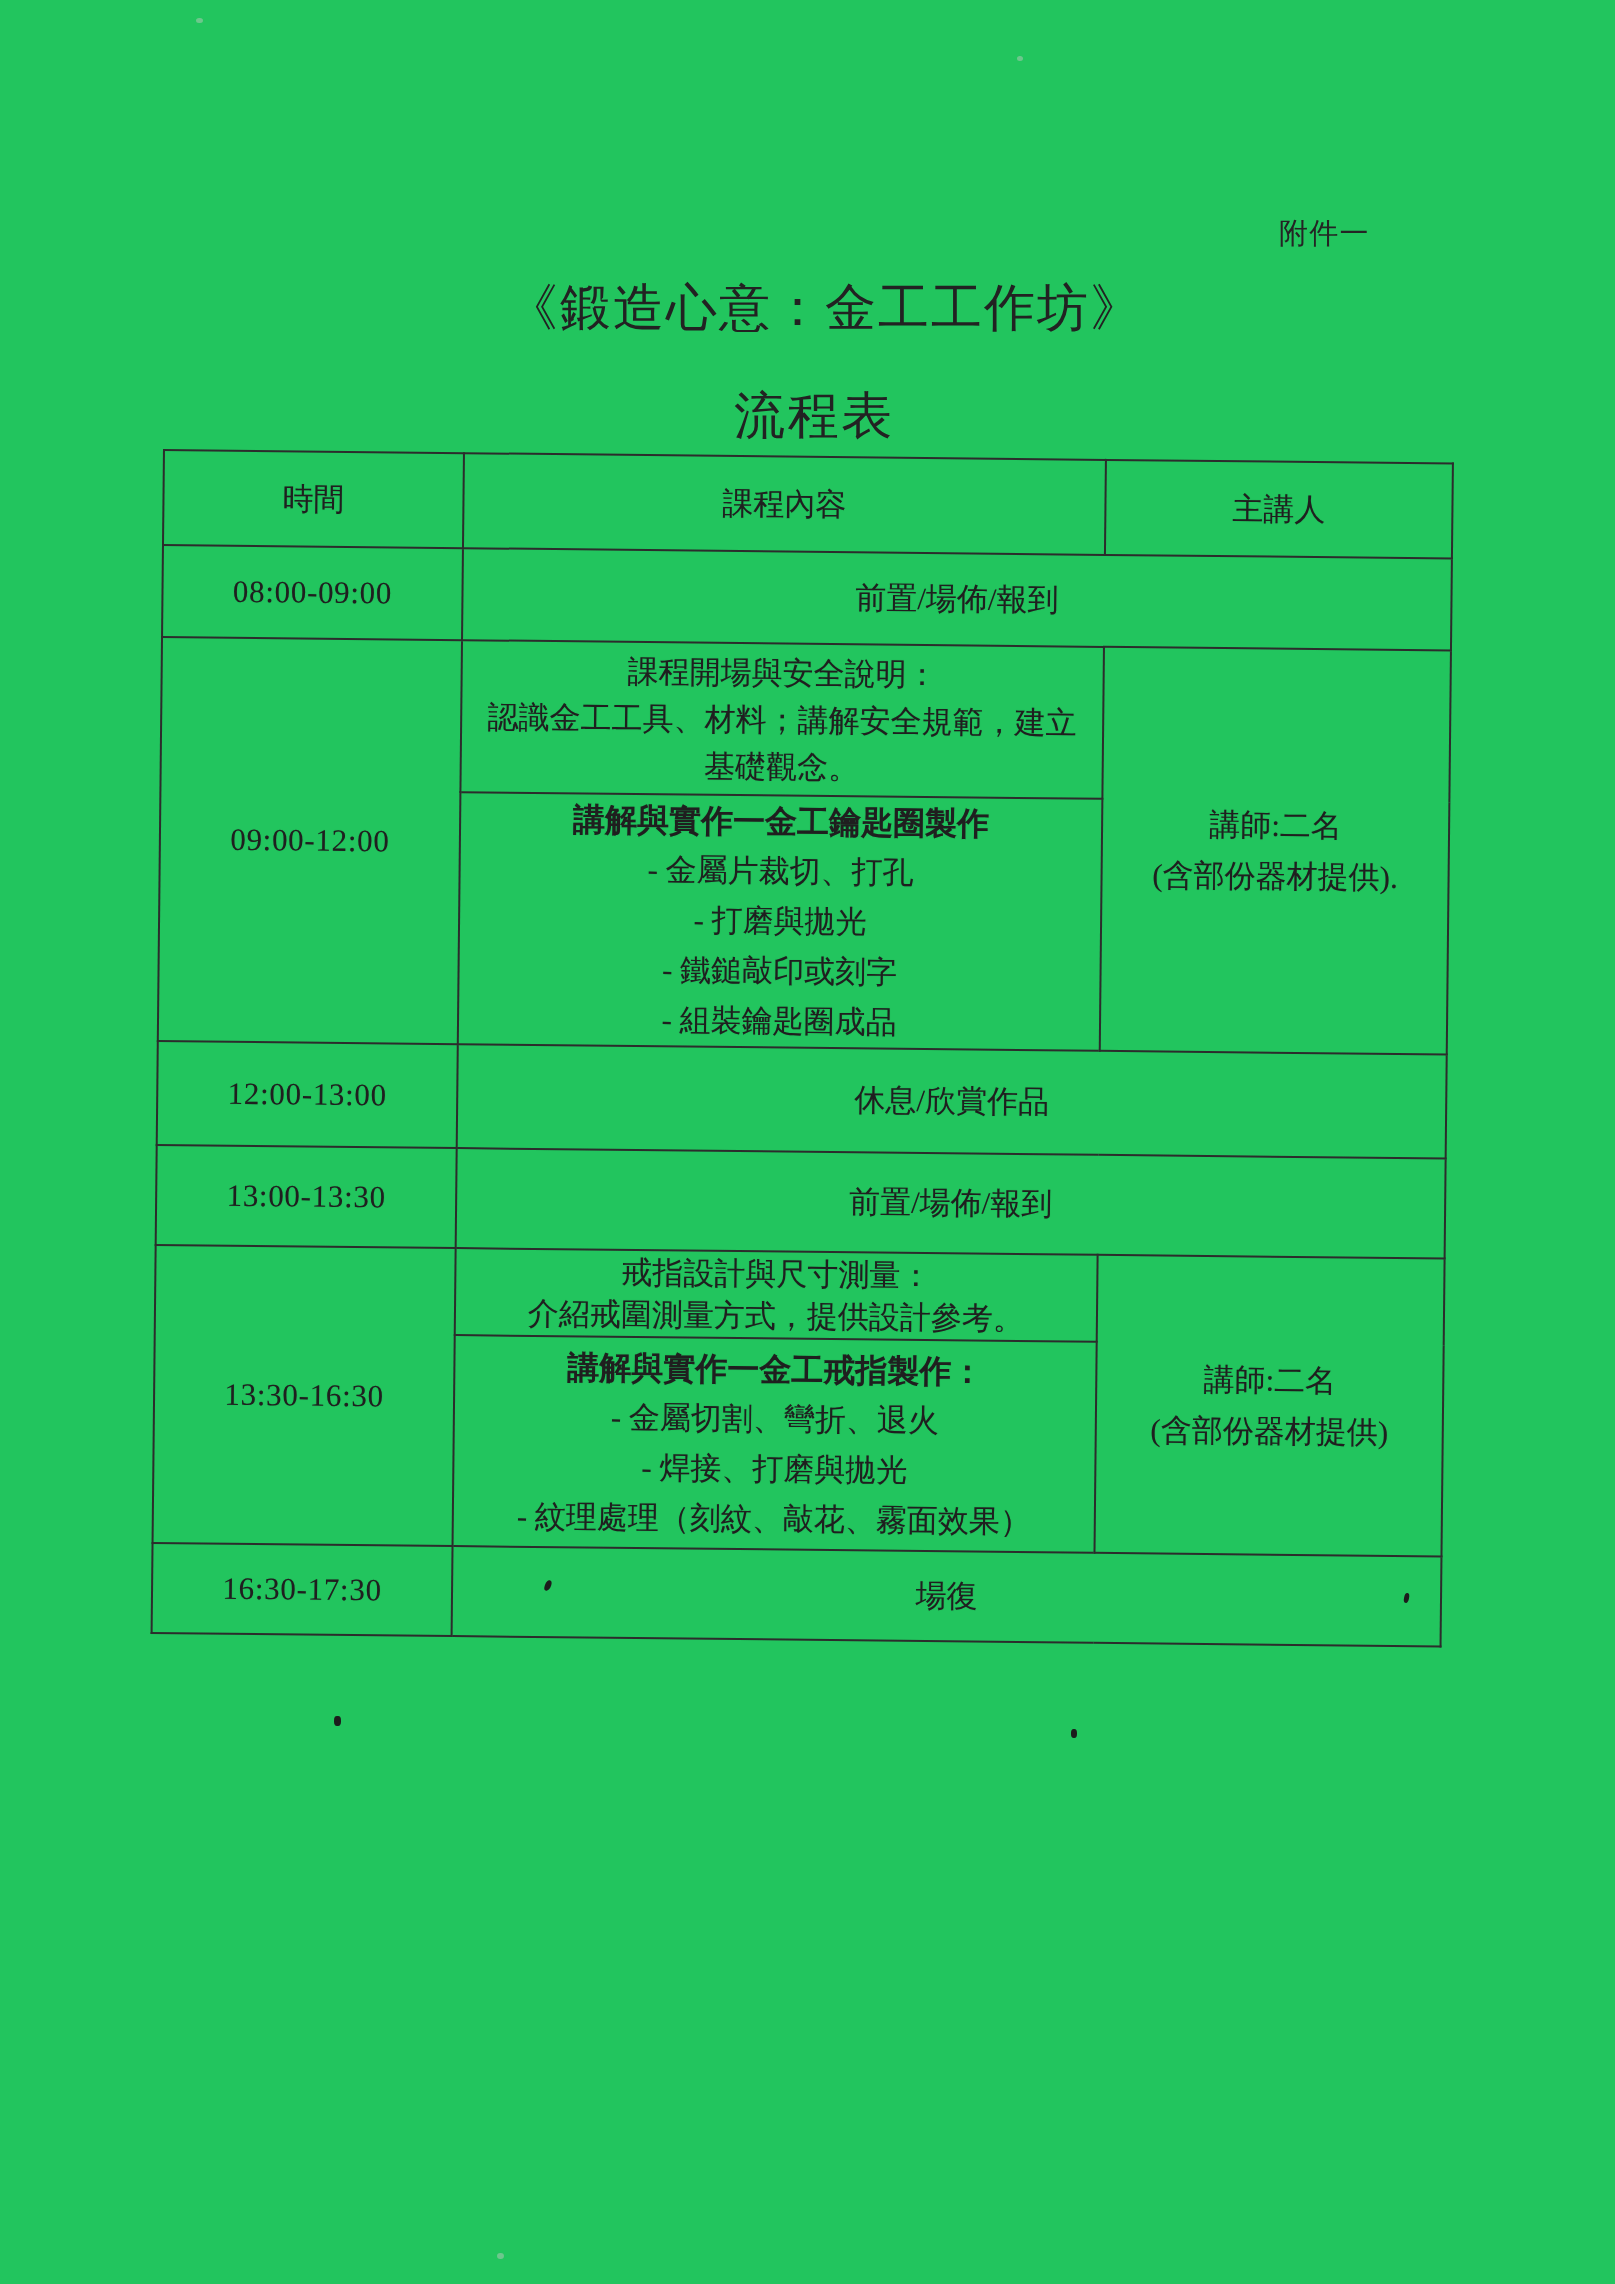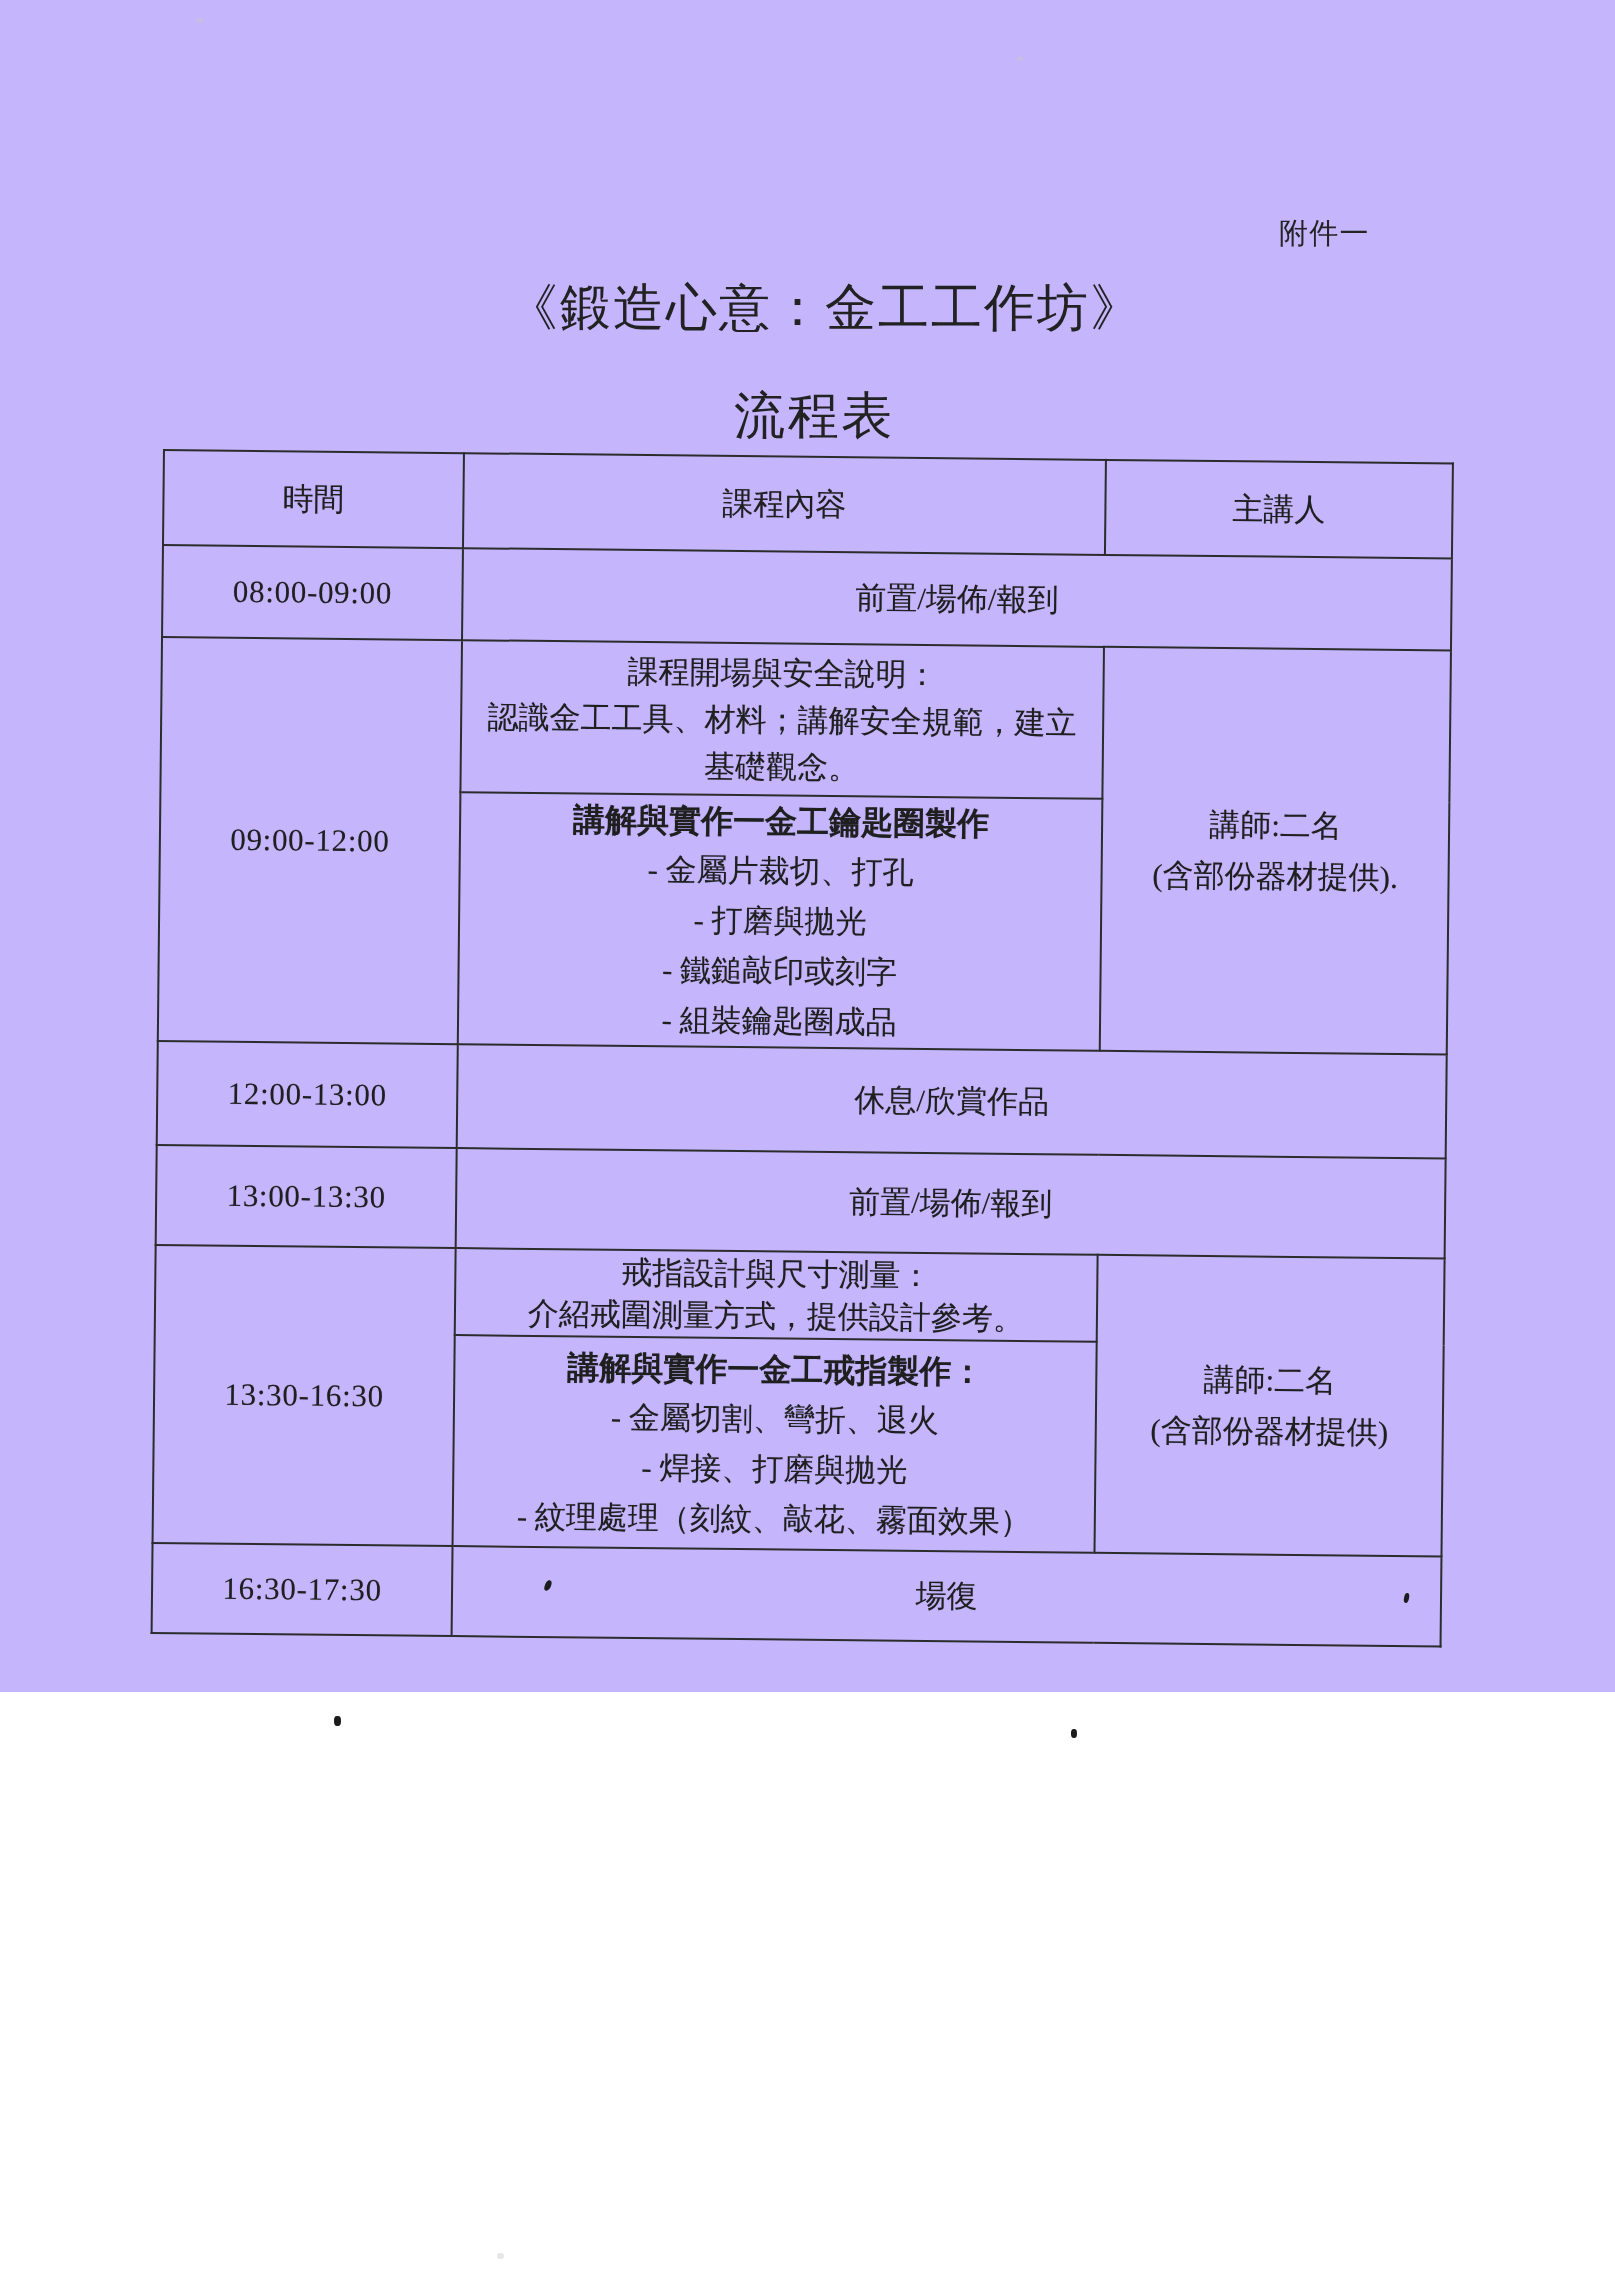--- a/index.html
+++ b/index.html
@@ -5,22 +5,22 @@
   html, body { margin: 0; padding: 0; }
   body {
     width: 1616px; height: 2284px;
     background: #ffffff;
     font-family: "Liberation Serif", "DejaVu Serif", serif;
     color: #1e1e1e;
     overflow: hidden;
   }
   .page {
     position: relative;
-    width: 1616px; height: 1692px;
-    background: #c4b5fd;
+    width: 1616px; height: 2284px;
+    background: #22c55e;
   }
   
   .attachment {
     position: absolute; left: 1279px; top: 214px;
     font-size: 29px; letter-spacing: 1.3px; color: #242424;
   }
   
   .title {
     position: absolute; left: 0; top: 274px; width: 1616px;
     margin: 0; text-align: center; font-weight: normal;

